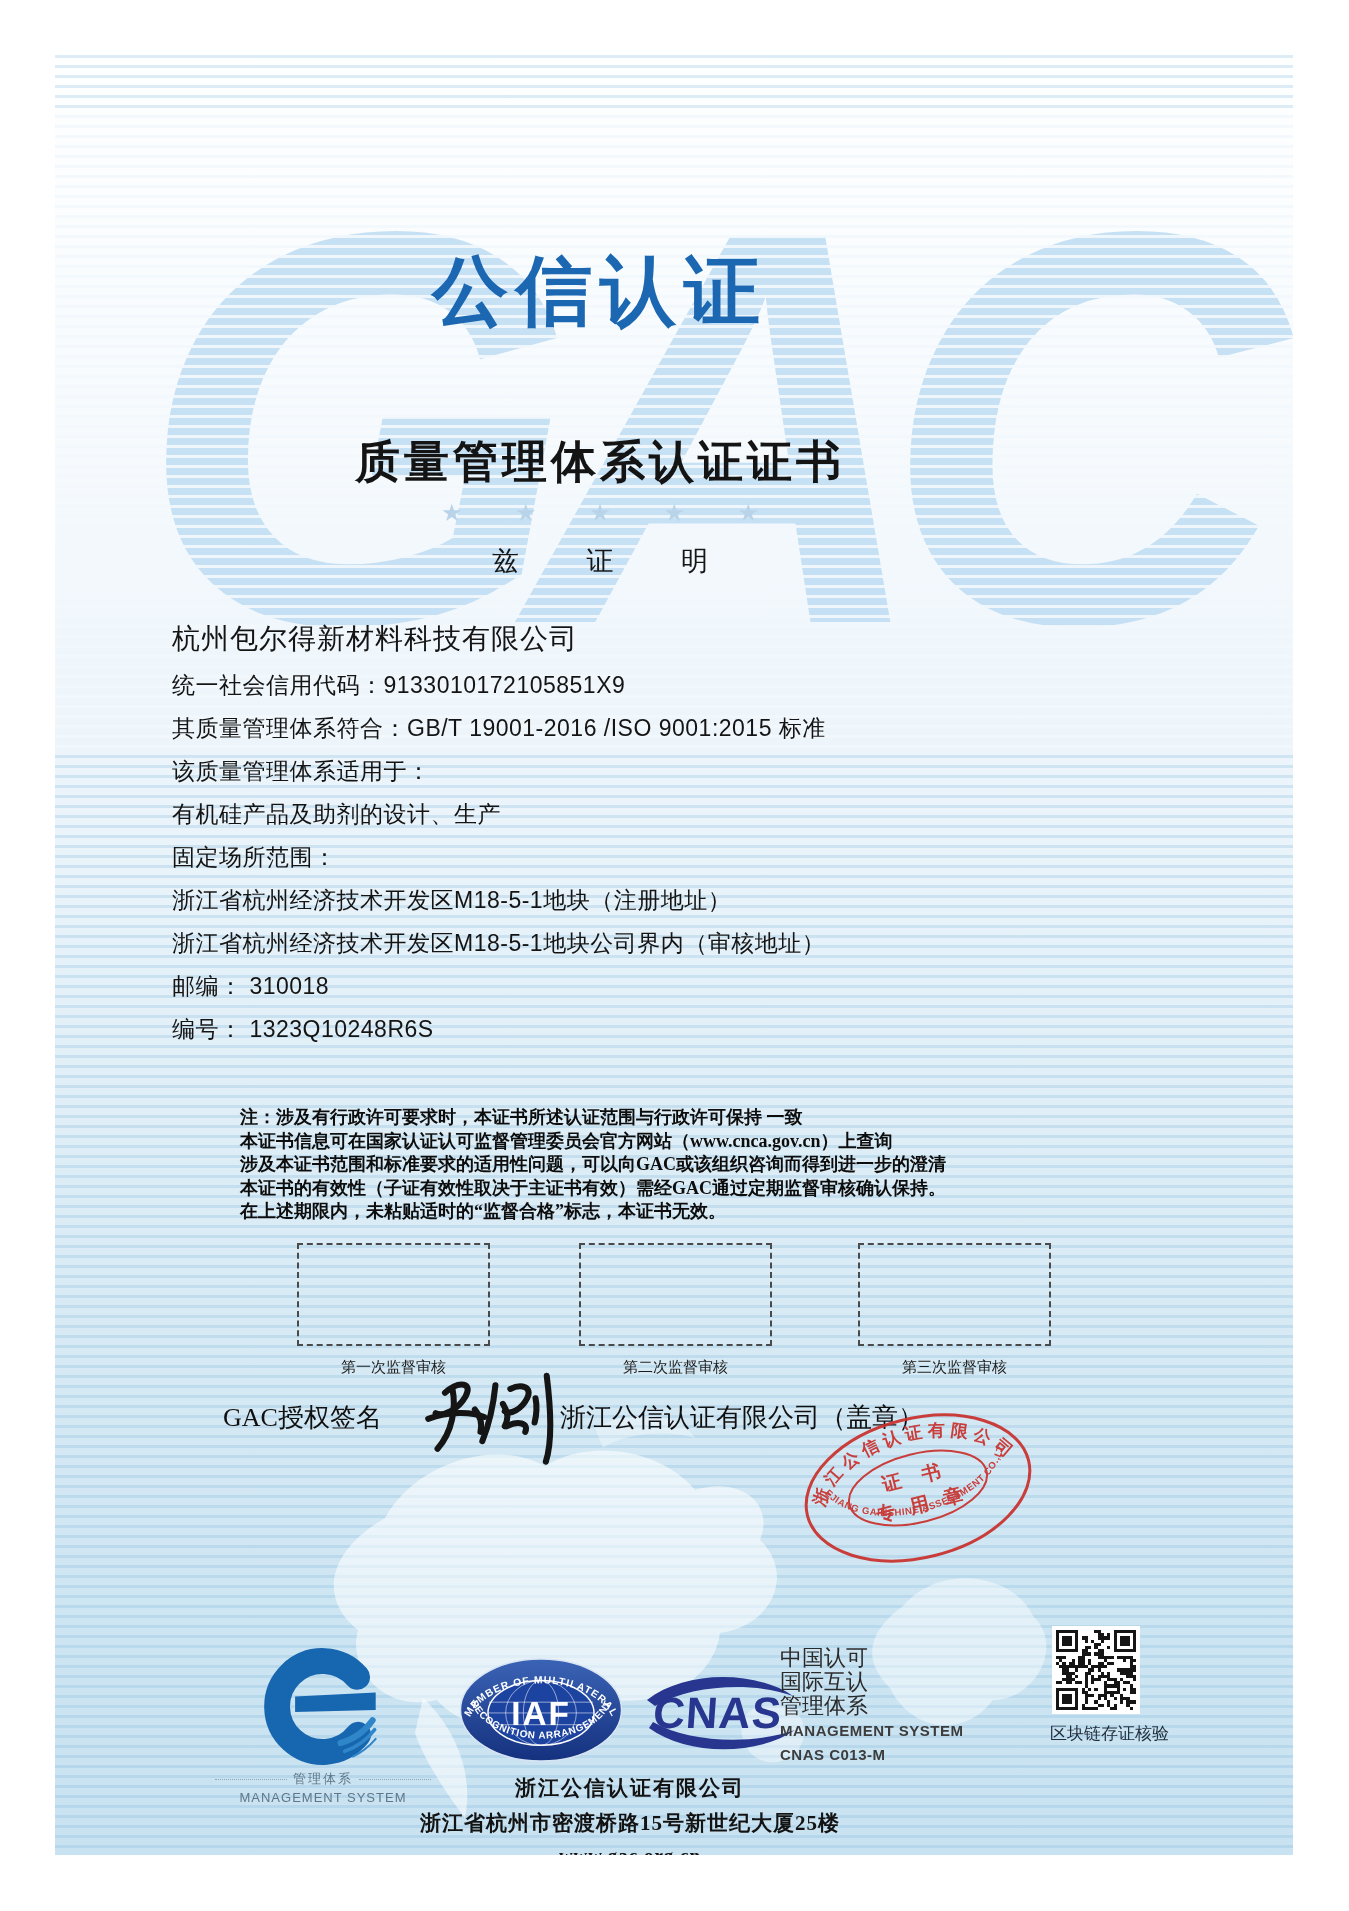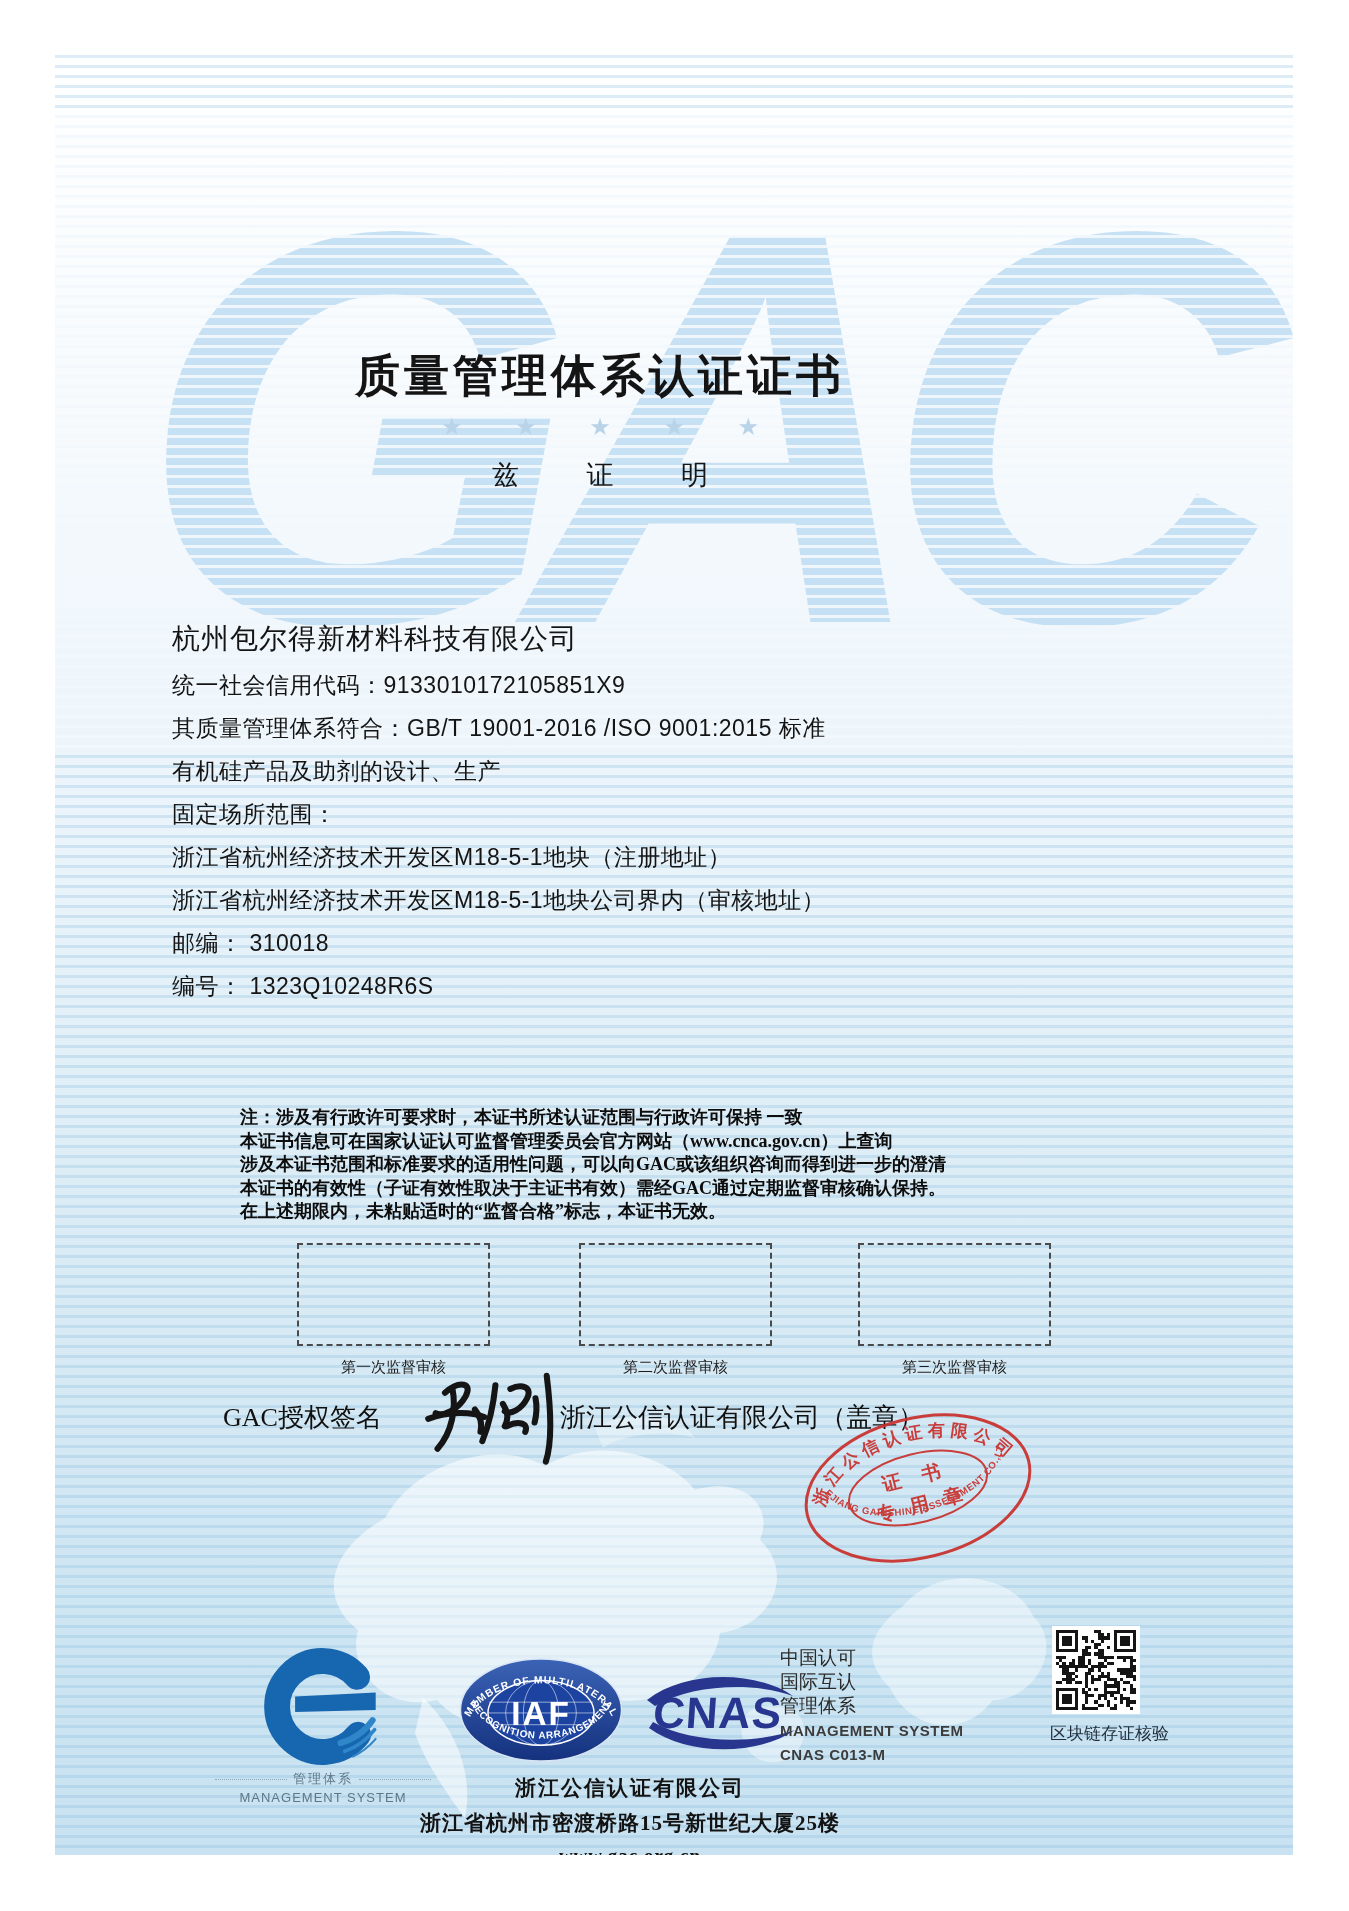--- a/index.html
+++ b/index.html
@@ -67,21 +67,21 @@
   
   .gac-logo { position:absolute; left:188px; top:1600px; width:160px; height:124px; }
   .gac-cap { position:absolute; left:160px; top:1722px; width:216px; text-align:center; color:#5f7688; }
   .gac-cap .cn { font-size:13px; letter-spacing:2px; display:flex; align-items:center; gap:6px; justify-content:center; }
   .gac-cap .cn::before, .gac-cap .cn::after { content:""; flex:1; border-top:1px dotted #8fa6b6; }
   .gac-cap .en { font-size:13px; letter-spacing:1px; margin-top:2px; }
   .iaf-logo { position:absolute; left:402px; top:1608px; width:168px; height:108px; }
   .cnas-logo { position:absolute; left:568px; top:1618px; width:196px; height:94px; }
 
   .accr-text { position:absolute; left:725px; top:1598px; width:260px; }
-  .accr-text .cn { font-size:19px; line-height:24px; color:#2a2a2a; }
+  .accr-text .cn { font-size:22px; line-height:24px; color:#2a2a2a; }
   .accr-text .en { font-size:15px; line-height:22px; font-weight:bold; color:#3c3c3c; letter-spacing:0.5px; margin-top:2px; }
 
   .qr-wrap { position:absolute; left:968px; top:1578px; width:146px; text-align:right; }
   .qr { display:grid; grid-template-columns:repeat(25,1fr); width:88px; height:88px; padding:4px; background:#ffffff; margin:0 auto; }
   .qr i { display:block; }
   .qr i.on { background:#151515; }
   .qr-cap { margin-top:8px; font-family:"Liberation Serif","DejaVu Serif",serif; font-size:17px; color:#1d2b3a; }
 
   
   .footer { position:absolute; left:0; top:1726px; width:1150px; text-align:center;
@@ -107,29 +107,31 @@
         <path d="M368,330 C395,355 420,400 410,450 C395,430 370,395 360,365 Z"></path>
         <path d="M848,238 C885,195 958,205 978,248 C1010,278 980,332 938,332 C908,372 855,362 835,320 C805,290 815,262 848,238 Z" opacity="0.8"></path>
         <path d="M700,340 C730,330 755,345 748,372 C740,398 705,402 692,380 C682,362 685,348 700,340 Z" opacity="0.7"></path>
         <path d="M540,60 C575,40 625,45 640,70 C615,62 570,64 548,80 Z" opacity="0.6"></path>
       </g>
     </svg>
 
     <div class="content">
 
       <div class="header">
+        <div class="brand">公信认证</div>
         <div class="doc-title">质量管理体系认证证书</div>
         <div class="stars">★ ★ ★ ★ ★</div>
         <div class="hereby">兹 证 明</div>
       </div>
 
       <div class="body-block">
         <div class="company">杭州包尔得新材料科技有限公司</div>
         <div class="bline">统一社会信用代码：9133010172105851X9</div>
         <div class="bline">其质量管理体系符合：GB/T 19001-2016 /ISO 9001:2015 标准</div>
+        <div class="bline">该质量管理体系适用于：</div>
         <div class="bline">有机硅产品及助剂的设计、生产</div>
         <div class="bline">固定场所范围：</div>
         <div class="bline">浙江省杭州经济技术开发区M18-5-1地块（注册地址）</div>
         <div class="bline">浙江省杭州经济技术开发区M18-5-1地块公司界内（审核地址）</div>
         <div class="bline">邮编： 310018</div>
         <div class="bline">编号： 1323Q10248R6S</div>
       </div>
 
       <div class="notes">
         <div>注：涉及有行政许可要求时，本证书所述认证范围与行政许可保持 一致</div>

